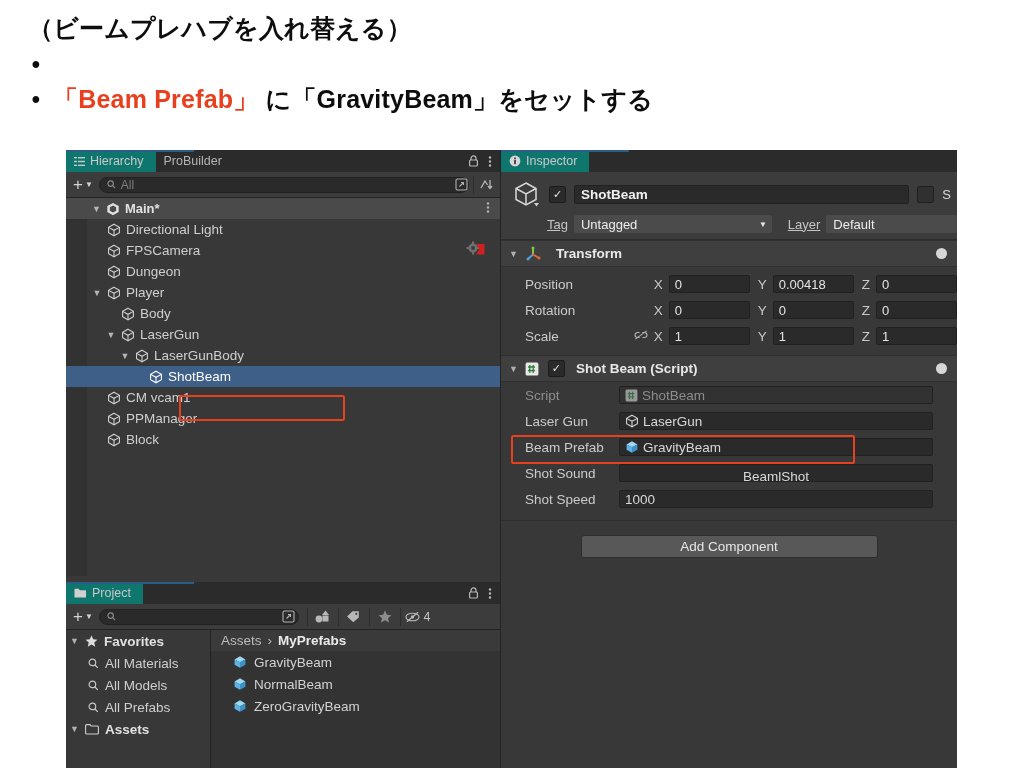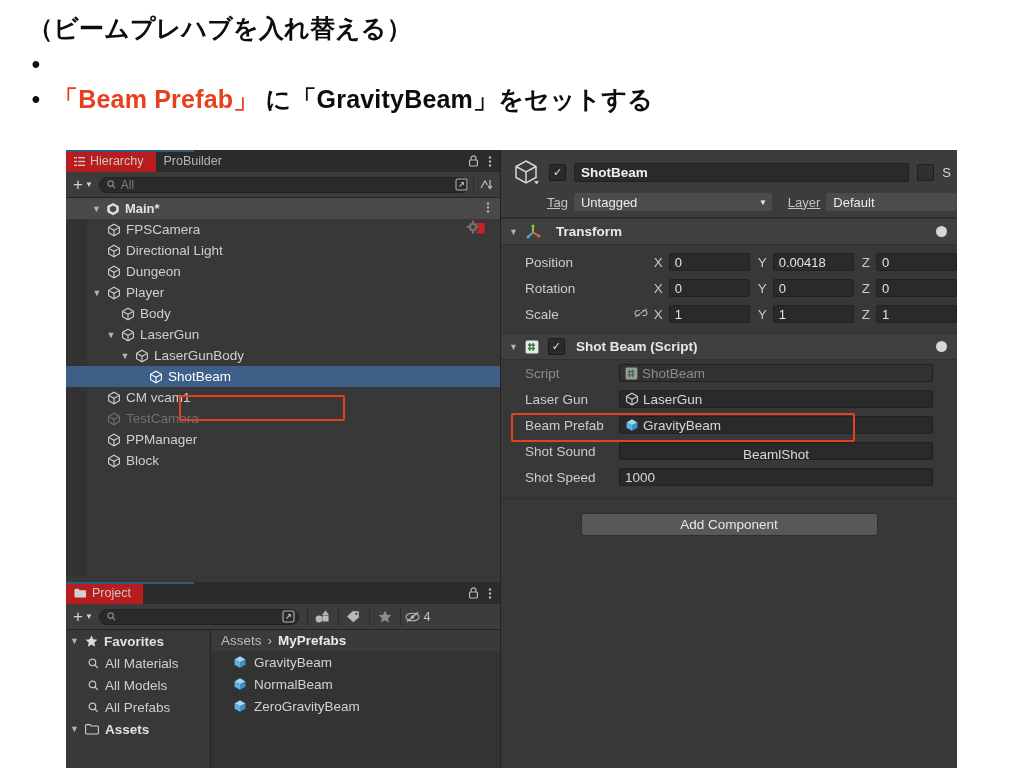--- a/index.html
+++ b/index.html
@@ -25,21 +25,21 @@
   }
   .row{display:flex;}
   .col-left{width:435px;height:618px;position:relative;background:#383838;
             border-right:1px solid #232323;box-sizing:border-box;}
   .col-right{width:456px;height:618px;position:relative;background:#383838;}
 
   
   .tabbar{height:22px;background:#2b2b2b;display:flex;align-items:stretch;position:relative;}
   .tabbar:before{content:"";position:absolute;left:0;top:0;height:2px;width:128px;background:#2c5d87;}
   .tab{display:flex;align-items:center;gap:5px;padding:0 12px 0 8px;font-size:12.5px;color:#c8c8c8;}
-  .tab.active{background:#b91c1c;}
+  .tab.active{background:#0f766e;}
   .tab.inactive{background:#2b2b2b;color:#b4b4b4;}
   .tabbar .spacer{flex:1;background:#2b2b2b;}
   .tabicons{display:flex;align-items:center;gap:9px;padding-right:8px;background:#2b2b2b;color:#b8b8b8;}
 
   
   .toolbar{height:25px;background:#3c3c3c;display:flex;align-items:center;
            gap:0;padding:0 2px;border-bottom:1px solid #232323;}
   .tb-plus{display:flex;align-items:center;gap:2px;color:#d4d4d4;padding:0 6px 0 5px;}
   .search{flex:1;height:16px;background:#2a2a2a;border-radius:8px;display:flex;
           align-items:center;gap:5px;padding:0 7px;color:#7d7d7d;font-size:12px;
@@ -208,45 +208,45 @@
         </span>
       </div>
 
       <div id="hier-items">
             <div class="hrow">
               <span class="arrow" style="margin-left:26px;"></span>
               <svg width="14" height="14" viewBox="0 0 16 16">
                 <polygon points="8,1.4 14.2,5 14.2,11 8,14.6 1.8,11 1.8,5" fill="none" stroke="#cfcfcf" stroke-width="1.25"></polygon>
                 <path d="M1.8 5 8 8.4 14.2 5M8 8.4v6.2" stroke="#cfcfcf" stroke-width="1.25" fill="none"></path>
               </svg>
+              <span class="">Directional Light</span>
+            </div>
+            <div class="hrow">
+              <span class="arrow" style="margin-left:26px;"></span>
+              <svg width="14" height="14" viewBox="0 0 16 16">
+                <polygon points="8,1.4 14.2,5 14.2,11 8,14.6 1.8,11 1.8,5" fill="none" stroke="#cfcfcf" stroke-width="1.25"></polygon>
+                <path d="M1.8 5 8 8.4 14.2 5M8 8.4v6.2" stroke="#cfcfcf" stroke-width="1.25" fill="none"></path>
+              </svg>
               <span class="">FPSCamera</span>
               <span style="position:absolute;right:14px;"><svg width="20" height="16" viewBox="0 0 20 16">
                   <circle cx="7" cy="7" r="4.6" fill="#6e6e6e"></circle>
                   <circle cx="7" cy="7" r="1.9" fill="#3b3b3b"></circle>
                   <rect x="6" y="0.4" width="2" height="3" fill="#6e6e6e"></rect>
                   <rect x="6" y="10.6" width="2" height="3" fill="#6e6e6e"></rect>
                   <rect x="0.4" y="6" width="3" height="2" fill="#6e6e6e"></rect>
                   <rect x="10.6" y="6" width="3" height="2" fill="#6e6e6e"></rect>
                   <polygon points="10,3 18.5,3 18.5,13.5 10,13.5 13.5,8.2" fill="#cf2121"></polygon>
                 </svg></span>
             </div>
             <div class="hrow">
               <span class="arrow" style="margin-left:26px;"></span>
               <svg width="14" height="14" viewBox="0 0 16 16">
                 <polygon points="8,1.4 14.2,5 14.2,11 8,14.6 1.8,11 1.8,5" fill="none" stroke="#cfcfcf" stroke-width="1.25"></polygon>
                 <path d="M1.8 5 8 8.4 14.2 5M8 8.4v6.2" stroke="#cfcfcf" stroke-width="1.25" fill="none"></path>
               </svg>
-              <span class="">Directional Light</span>
-            </div>
-            <div class="hrow">
-              <span class="arrow" style="margin-left:26px;"></span>
-              <svg width="14" height="14" viewBox="0 0 16 16">
-                <polygon points="8,1.4 14.2,5 14.2,11 8,14.6 1.8,11 1.8,5" fill="none" stroke="#cfcfcf" stroke-width="1.25"></polygon>
-                <path d="M1.8 5 8 8.4 14.2 5M8 8.4v6.2" stroke="#cfcfcf" stroke-width="1.25" fill="none"></path>
-              </svg>
               <span class="">Dungeon</span>
             </div>
             <div class="hrow">
               <span class="arrow" style="margin-left:26px;">▼</span>
               <svg width="14" height="14" viewBox="0 0 16 16">
                 <polygon points="8,1.4 14.2,5 14.2,11 8,14.6 1.8,11 1.8,5" fill="none" stroke="#cfcfcf" stroke-width="1.25"></polygon>
                 <path d="M1.8 5 8 8.4 14.2 5M8 8.4v6.2" stroke="#cfcfcf" stroke-width="1.25" fill="none"></path>
               </svg>
               <span class="">Player</span>
             </div>
@@ -282,28 +282,20 @@
               </svg>
               <span class="">ShotBeam</span>
             </div>
             <div class="hrow">
               <span class="arrow" style="margin-left:26px;"></span>
               <svg width="14" height="14" viewBox="0 0 16 16">
                 <polygon points="8,1.4 14.2,5 14.2,11 8,14.6 1.8,11 1.8,5" fill="none" stroke="#cfcfcf" stroke-width="1.25"></polygon>
                 <path d="M1.8 5 8 8.4 14.2 5M8 8.4v6.2" stroke="#cfcfcf" stroke-width="1.25" fill="none"></path>
               </svg>
               <span class="">CM vcam1</span>
-            </div>
-            <div class="hrow">
-              <span class="arrow" style="margin-left:26px;"></span>
-              <svg width="14" height="14" viewBox="0 0 16 16">
-                <polygon points="8,1.4 14.2,5 14.2,11 8,14.6 1.8,11 1.8,5" fill="none" stroke="#6f6f6f" stroke-width="1.25"></polygon>
-                <path d="M1.8 5 8 8.4 14.2 5M8 8.4v6.2" stroke="#6f6f6f" stroke-width="1.25" fill="none"></path>
-              </svg>
-              <span class="dim">TestCamera</span>
             </div>
             <div class="hrow">
               <span class="arrow" style="margin-left:26px;"></span>
               <svg width="14" height="14" viewBox="0 0 16 16">
                 <polygon points="8,1.4 14.2,5 14.2,11 8,14.6 1.8,11 1.8,5" fill="none" stroke="#cfcfcf" stroke-width="1.25"></polygon>
                 <path d="M1.8 5 8 8.4 14.2 5M8 8.4v6.2" stroke="#cfcfcf" stroke-width="1.25" fill="none"></path>
               </svg>
               <span class="">PPManager</span>
             </div>
             <div class="hrow">
@@ -463,20 +455,31 @@
                   <span>ZeroGravityBeam</span>
                 </div>
               </div>
         </div>
       </div>
     </div>
   </div>
 
   <div class="col-right">
 
+    <div class="tabbar">
+      <div class="tab active">
+        <svg width="12" height="12" viewBox="0 0 12 12">
+          <circle cx="6" cy="6" r="5.4" fill="#d8d8d8"></circle>
+          <rect x="5.2" y="4.8" width="1.6" height="4.4" fill="#2b2b2b"></rect>
+          <rect x="5.2" y="2.5" width="1.6" height="1.6" fill="#2b2b2b"></rect>
+        </svg>
+        <span>Inspector</span>
+      </div>
+      <div class="spacer"></div>
+    </div>
 
     <div class="insp-head">
       <div class="insp-name-row">
         <span class="cube-big">
           <svg width="30" height="30" viewBox="0 0 30 30">
             <polygon points="15,4 25,9.5 25,20.5 15,26 5,20.5 5,9.5" fill="none" stroke="#d8d8d8" stroke-width="1.5"></polygon>
             <path d="M5 9.5 15 15l10-5.5M15 15v11" stroke="#d8d8d8" stroke-width="1.5" fill="none"></path>
             <polygon points="23,24 28,24 25.5,27.5" fill="#cfcfcf"></polygon>
           </svg>
         </span>

